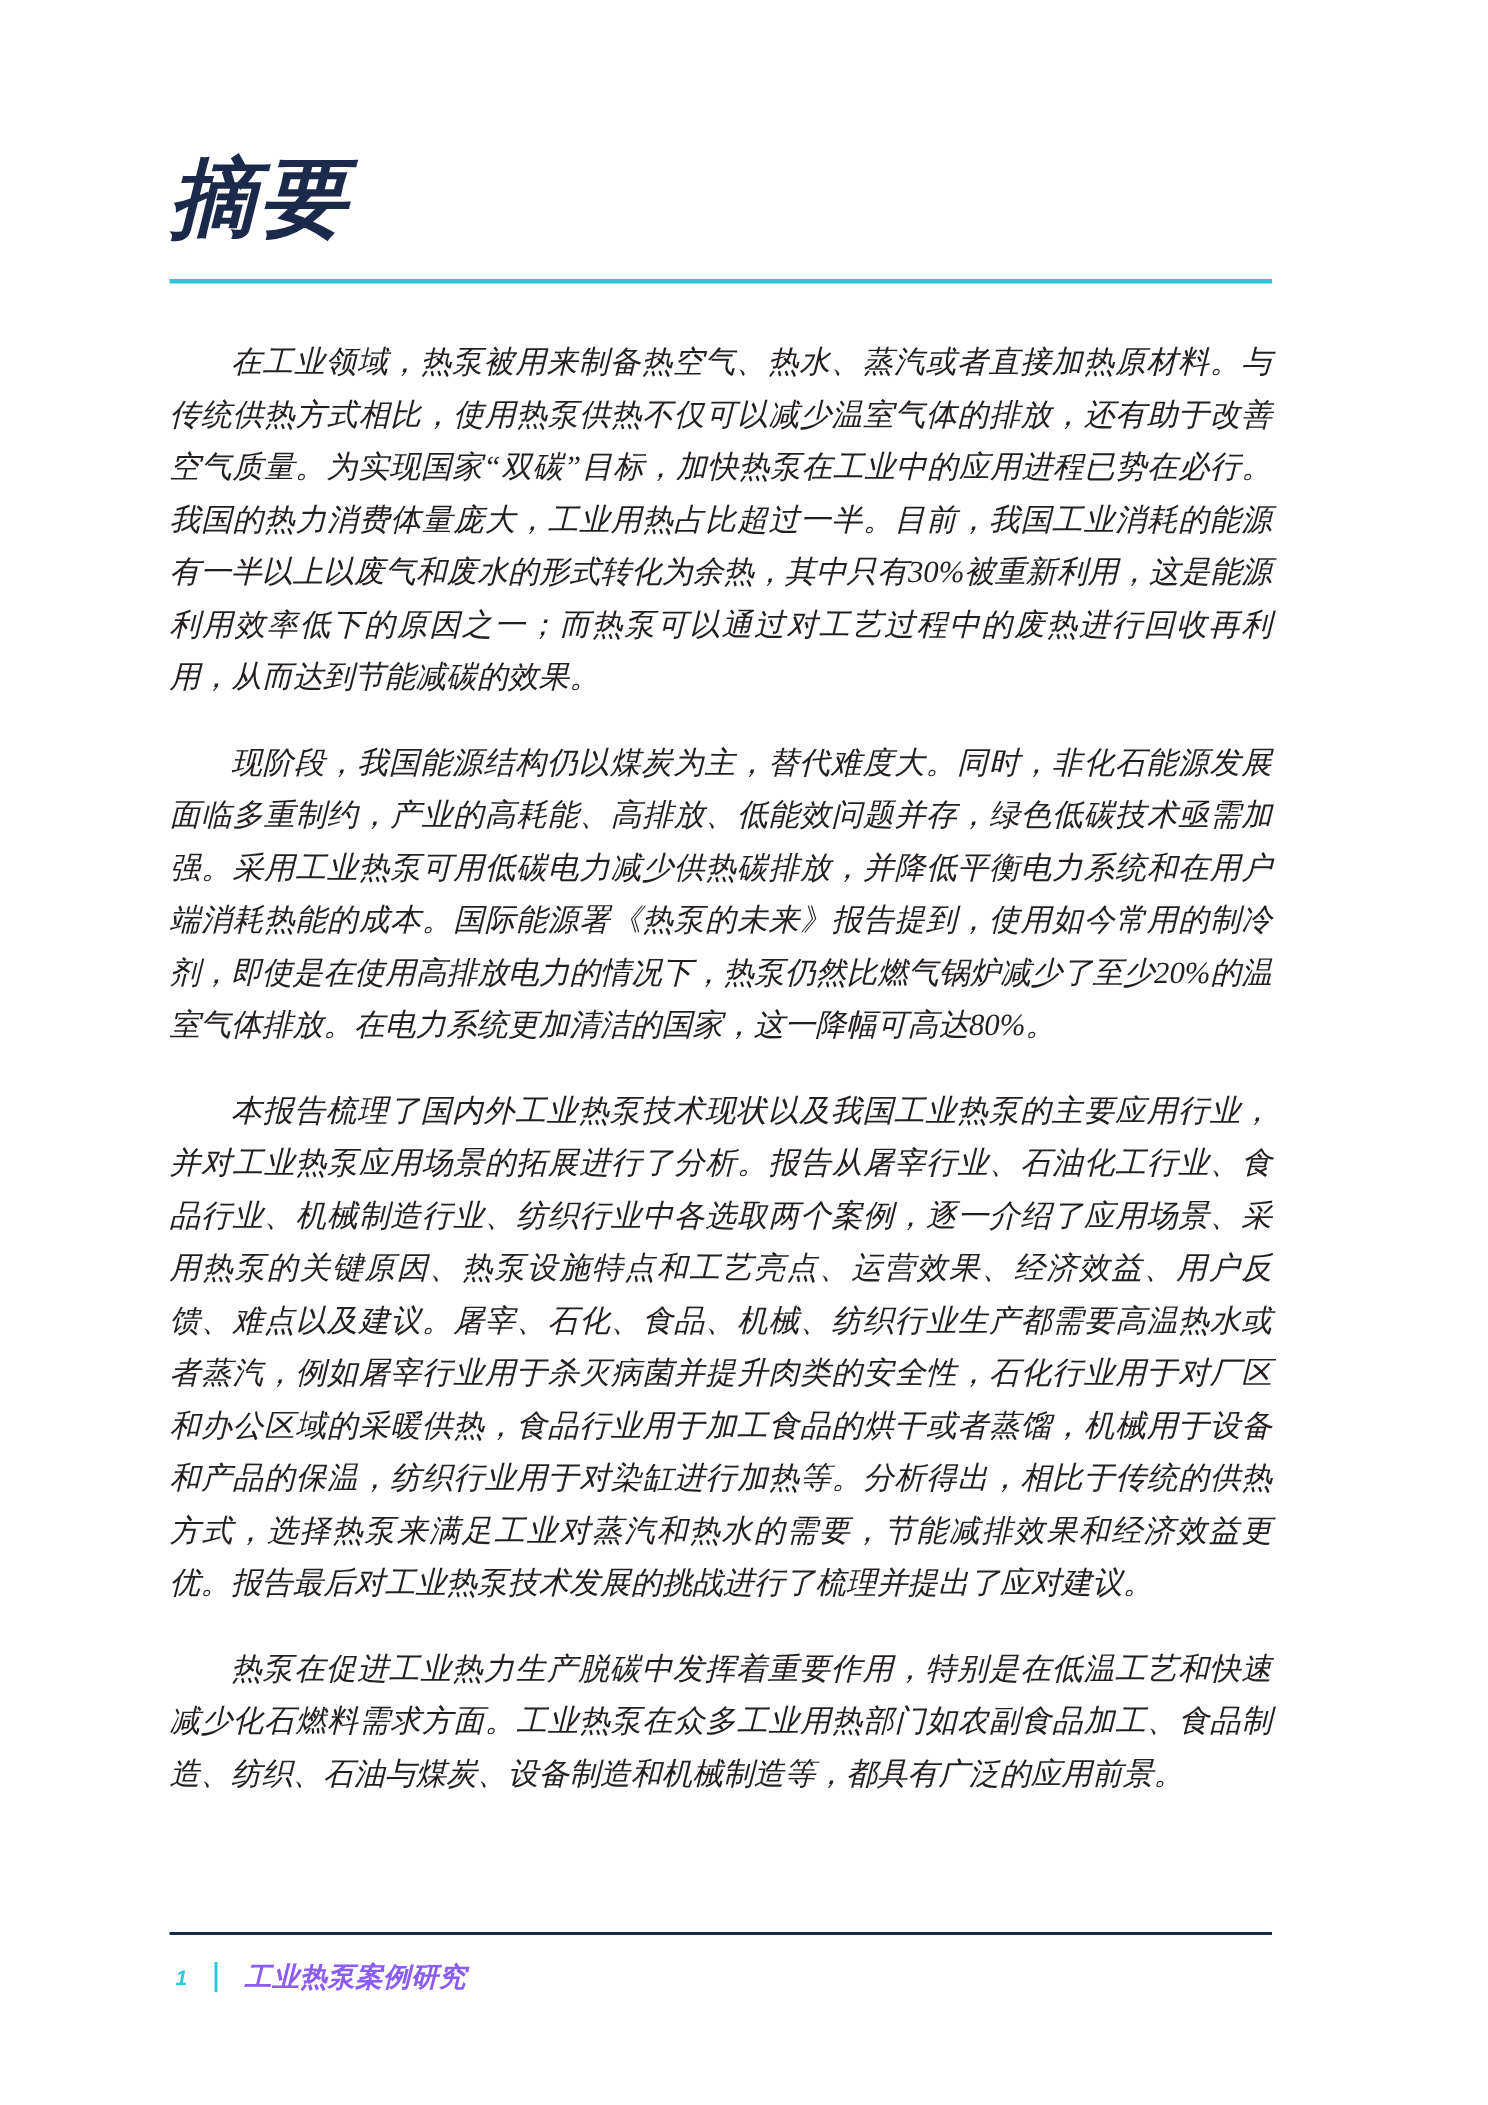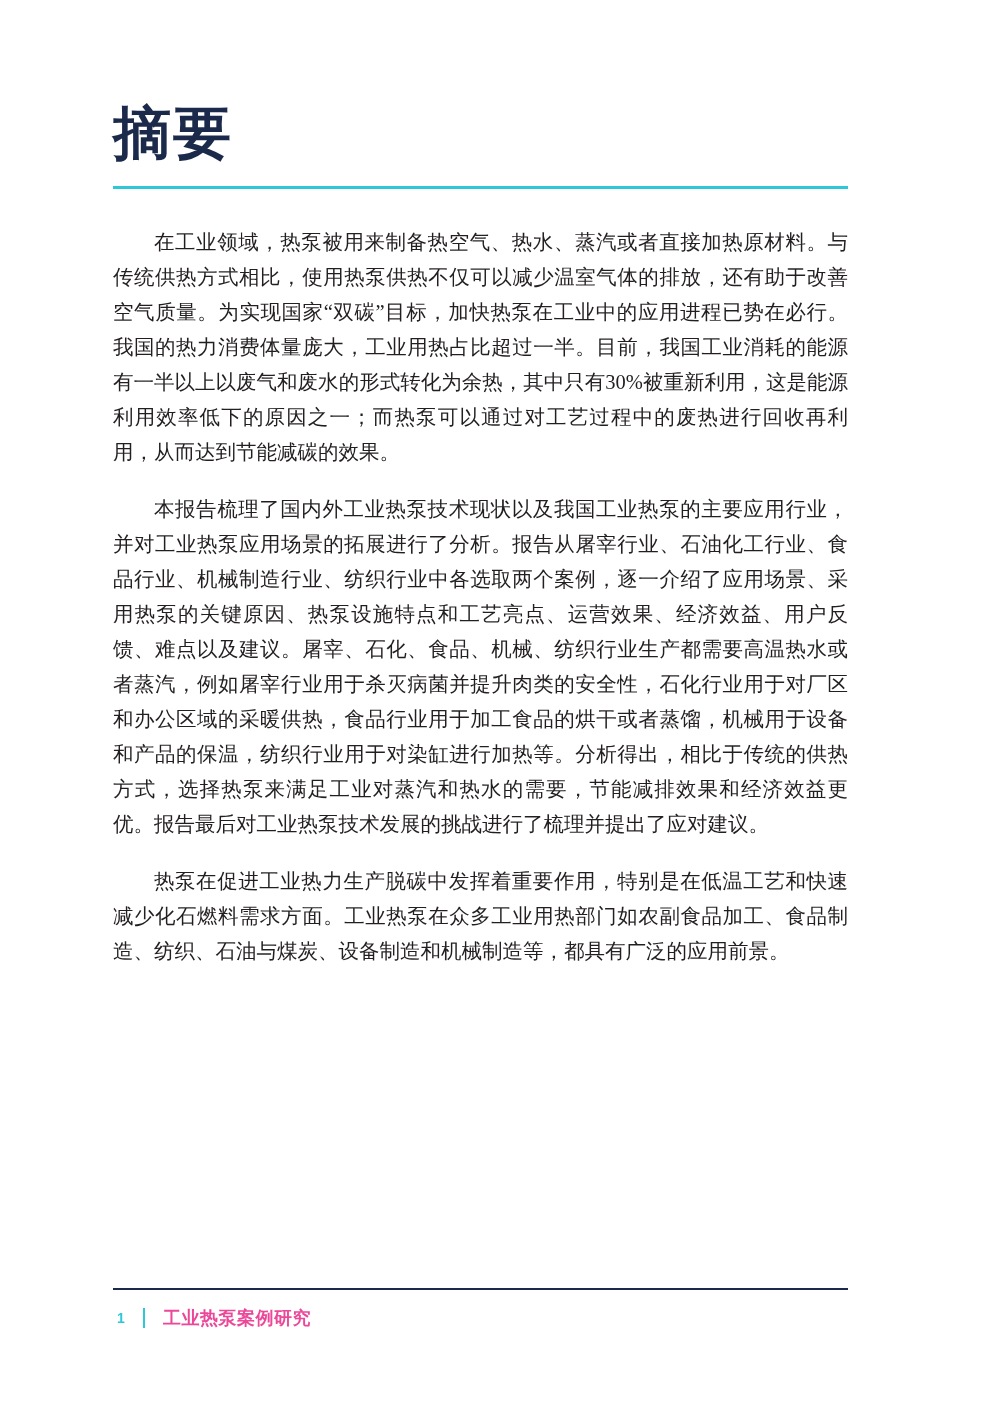--- a/index.html
+++ b/index.html
@@ -13,20 +13,21 @@
     font-family: "Liberation Serif", "DejaVu Serif", serif;
     color: #231f20;
     position: relative;
     overflow: hidden;
   }
   .page {
     position: relative;
     width: 992px;
     height: 1403px;
     box-sizing: border-box;
+    font-style: italic;
   }
   .content {
     position: absolute;
     left: 113px;
     top: 0;
     width: 735px;
   }
   .title {
     font-family: "Liberation Sans", "DejaVu Sans", sans-serif;
     font-weight: bold;
@@ -82,37 +83,38 @@
     padding-left: 4px;
     box-sizing: border-box;
   }
   .footer-sep {
     width: 2px;
     height: 20px;
     background: #2ec7d8;
     margin-right: 18px;
   }
   .footer-title {
-    color: #ec4899;
+    color: #8b5cf6;
     font-size: 18px;
     font-weight: bold;
     letter-spacing: 0.5px;
   }
 </style>
 </head>
 <body>
 
 <div class="page">
 
   <div class="content">
     <h1 class="title">摘要</h1>
     <div class="title-rule"></div>
 
     <div class="body-text">
       <p class="para">在工业领域，热泵被用来制备热空气、热水、蒸汽或者直接加热原材料。与传统供热方式相比，使用热泵供热不仅可以减少温室气体的排放，还有助于改善空气质量。为实现国家“双碳”目标，加快热泵在工业中的应用进程已势在必行。我国的热力消费体量庞大，工业用热占比超过一半。目前，我国工业消耗的能源有一半以上以废气和废水的形式转化为余热，其中只有30%被重新利用，这是能源利用效率低下的原因之一；而热泵可以通过对工艺过程中的废热进行回收再利用，从而达到节能减碳的效果。</p>
+      <p class="para">现阶段，我国能源结构仍以煤炭为主，替代难度大。同时，非化石能源发展面临多重制约，产业的高耗能、高排放、低能效问题并存，绿色低碳技术亟需加强。采用工业热泵可用低碳电力减少供热碳排放，并降低平衡电力系统和在用户端消耗热能的成本。国际能源署《热泵的未来》报告提到，使用如今常用的制冷剂，即使是在使用高排放电力的情况下，热泵仍然比燃气锅炉减少了至少20%的温室气体排放。在电力系统更加清洁的国家，这一降幅可高达80%。</p>
       <p class="para">本报告梳理了国内外工业热泵技术现状以及我国工业热泵的主要应用行业，并对工业热泵应用场景的拓展进行了分析。报告从屠宰行业、石油化工行业、食品行业、机械制造行业、纺织行业中各选取两个案例，逐一介绍了应用场景、采用热泵的关键原因、热泵设施特点和工艺亮点、运营效果、经济效益、用户反馈、难点以及建议。屠宰、石化、食品、机械、纺织行业生产都需要高温热水或者蒸汽，例如屠宰行业用于杀灭病菌并提升肉类的安全性，石化行业用于对厂区和办公区域的采暖供热，食品行业用于加工食品的烘干或者蒸馏，机械用于设备和产品的保温，纺织行业用于对染缸进行加热等。分析得出，相比于传统的供热方式，选择热泵来满足工业对蒸汽和热水的需要，节能减排效果和经济效益更优。报告最后对工业热泵技术发展的挑战进行了梳理并提出了应对建议。</p>
       <p class="para">热泵在促进工业热力生产脱碳中发挥着重要作用，特别是在低温工艺和快速减少化石燃料需求方面。工业热泵在众多工业用热部门如农副食品加工、食品制造、纺织、石油与煤炭、设备制造和机械制造等，都具有广泛的应用前景。</p>
     </div>
   </div>
 
   <div class="footer">
     <div class="footer-rule"></div>
     <div class="footer-row">
       <div class="page-num">1</div>
       <div class="footer-sep"></div>

